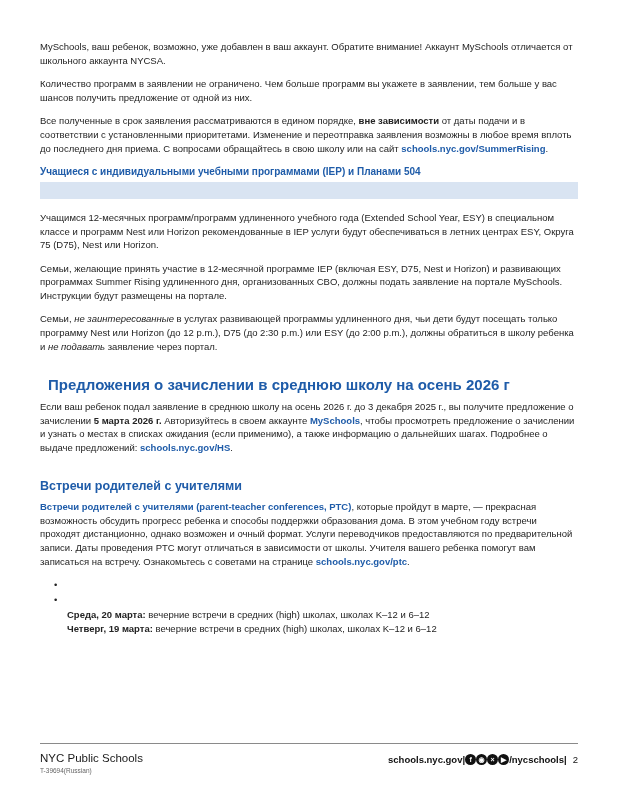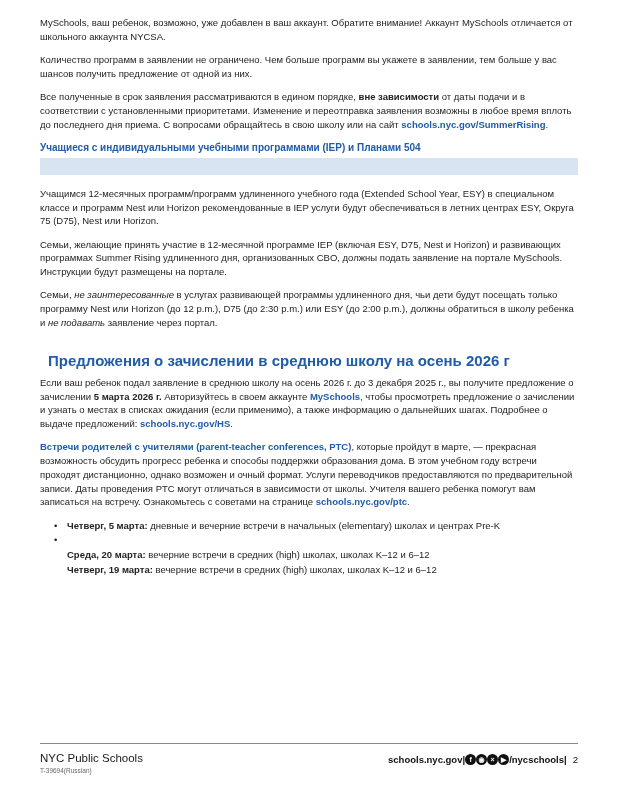--- a/index.html
+++ b/index.html
@@ -1,21 +1,21 @@
 <!DOCTYPE html>
 <html><head>
 <meta charset="utf-8">
 <style>
   html,body{margin:0;padding:0;background:#ffffff;}
   .page{
     position:relative;
     width:618px;height:800px;
     background:#ffffff;
     box-sizing:border-box;
-    padding:16px 40px 0 40px;
+    padding:40px 40px 0 40px;
     font-family:"Liberation Sans", sans-serif;
     color:#232323;
     overflow:hidden;
   }
   p.body{font-size:9.5px;line-height:1.45;margin:0 0 9.5px 0;}
   .seg-b{font-weight:700;}
   .seg-i{font-style:italic;}
   .seg-link{color:#1f5ca9;font-weight:700;}
   .iep-heading{
     font-size:10px;font-weight:700;color:#1f5ca9;
@@ -54,26 +54,26 @@
   <div class="iep-heading">Учащиеся с индивидуальными учебными программами (IEP) и Планами 504</div>
   <div class="band"></div>
 
   <p class="body"><span>Учащимся 12-месячных программ/программ удлиненного учебного года (Extended School Year, ESY) в специальном классе и программ Nest или Horizon рекомендованные в IEP услуги будут обеспечиваться в летних центрах ESY, Округа 75 (D75), Nest или Horizon.</span></p>
   <p class="body"><span>Семьи, желающие принять участие в 12-месячной программе IEP (включая ESY, D75, Nest и Horizon) и развивающих программах Summer Rising удлиненного дня, организованных CBO, должны подать заявление на портале MySchools. Инструкции будут размещены на портале.</span></p>
   <p class="body"><span>Семьи, </span><span class="seg-i">не заинтересованные</span><span> в услугах развивающей программы удлиненного дня, чьи дети будут посещать только программу Nest или Horizon (до 12 p.m.), D75 (до 2:30 p.m.) или ESY (до 2:00 p.m.), должны обратиться в школу ребенка и </span><span class="seg-i">не подавать</span><span> заявление через портал.</span></p>
 
   <div class="h1">Предложения о зачислении в среднюю школу на осень 2026 г</div>
   <p class="body"><span>Если ваш ребенок подал заявление в среднюю школу на осень 2026 г. до 3 декабря 2025 г., вы получите предложение о зачислении </span><span class="seg-b">5 марта 2026 г.</span><span> Авторизуйтесь в своем аккаунте </span><span class="seg-link">MySchools</span><span>, чтобы просмотреть предложение о зачислении и узнать о местах в списках ожидания (если применимо), а также информацию о дальнейших шагах. Подробнее о выдаче предложений: </span><span class="seg-link">schools.nyc.gov/HS</span><span>.</span></p>
 
+  <div class="h2">Встречи родителей с учителями</div>
   <p class="body"><span class="seg-link">Встречи родителей с учителями (parent-teacher conferences, PTC)</span><span>, которые пройдут в марте, — прекрасная возможность обсудить прогресс ребенка и способы поддержки образования дома. В этом учебном году встречи проходят дистанционно, однако возможен и очный формат. Услуги переводчиков предоставляются по предварительной записи. Даты проведения PTC могут отличаться в зависимости от школы. Учителя вашего ребенка помогут вам записаться на встречу. Ознакомьтесь с советами на странице </span><span class="seg-link">schools.nyc.gov/ptc</span><span>.</span></p>
 
   <div class="bullets">
     <div class="bi">
       <span class="mk">•</span>
-      <span><span class="seg-b">Четверг, 5 марта:</span><span> дневные и вечерние встречи в начальных (elementary) школах и центрах Pre-K</span></span>
     </div>
     <div class="bi">
       <span class="mk">•</span>
     </div>
     <div class="bi nm">
       <span class="mk">•</span>
       <span><span class="seg-b">Среда, 20 марта:</span><span> вечерние встречи в средних (high) школах, школах K–12 и 6–12</span></span>
     </div>
     <div class="bi nm">
       <span class="mk">•</span>

